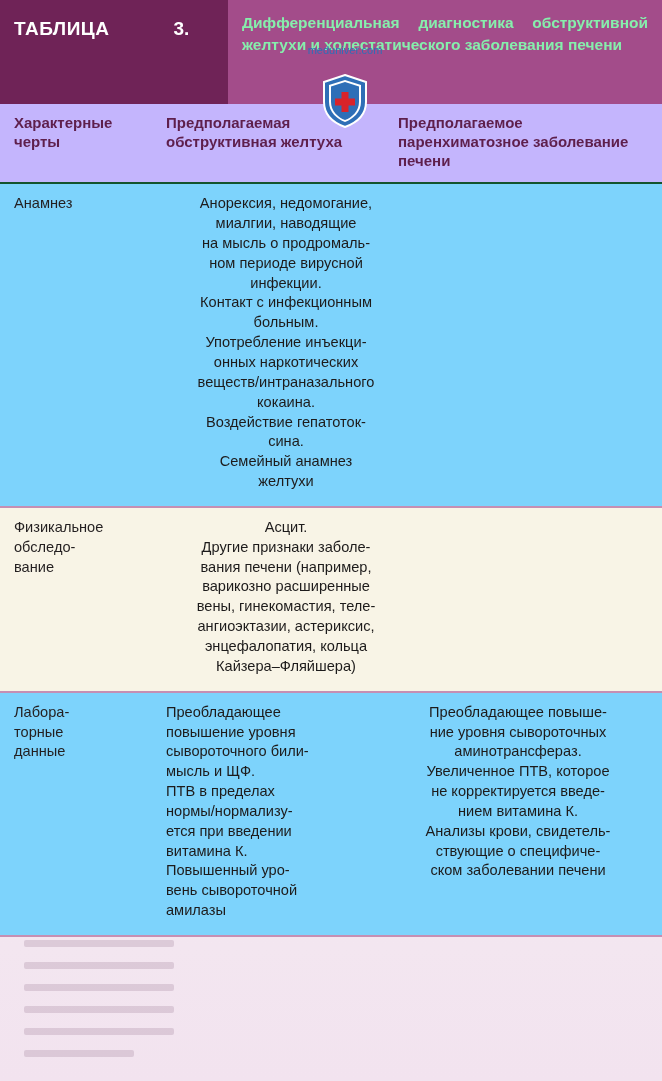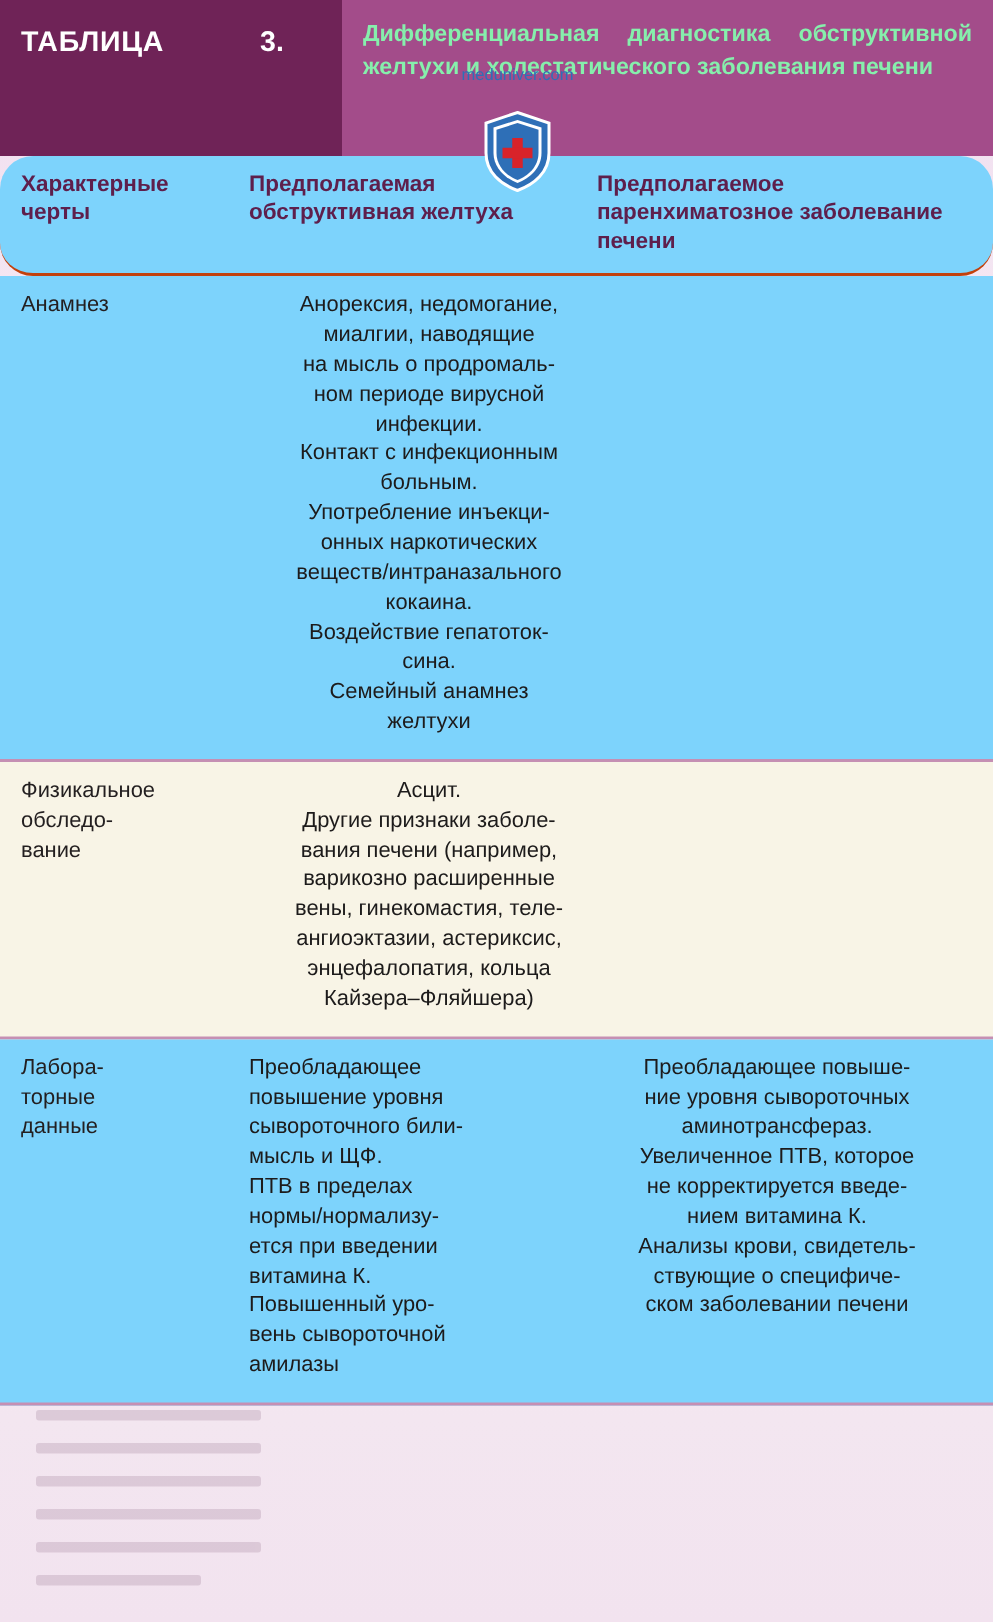--- a/index.html
+++ b/index.html
@@ -96,24 +96,23 @@
   }
   .shield {
     width: 46px;
     height: 54px;
     margin: 0 auto;
     position: relative;
   }
   
   .col-head {
     display: flex;
-    background: #7dd3fc;
-    border-bottom: 2px solid #c2410c;
+    background: #c4b5fd;
+    border-bottom: 2px solid #14532d;
     padding: 10px 0 12px 0;
-    border-radius: 22px;
   }
   .col-head .c {
     color: #5e1f4c;
     font-weight: bold;
     font-size: 15px;
     line-height: 1.25;
     box-sizing: border-box;
   }
   .c1 { width: 166px; padding-left: 14px; padding-right: 6px; }
   .c2 { width: 232px; padding-right: 10px; }

